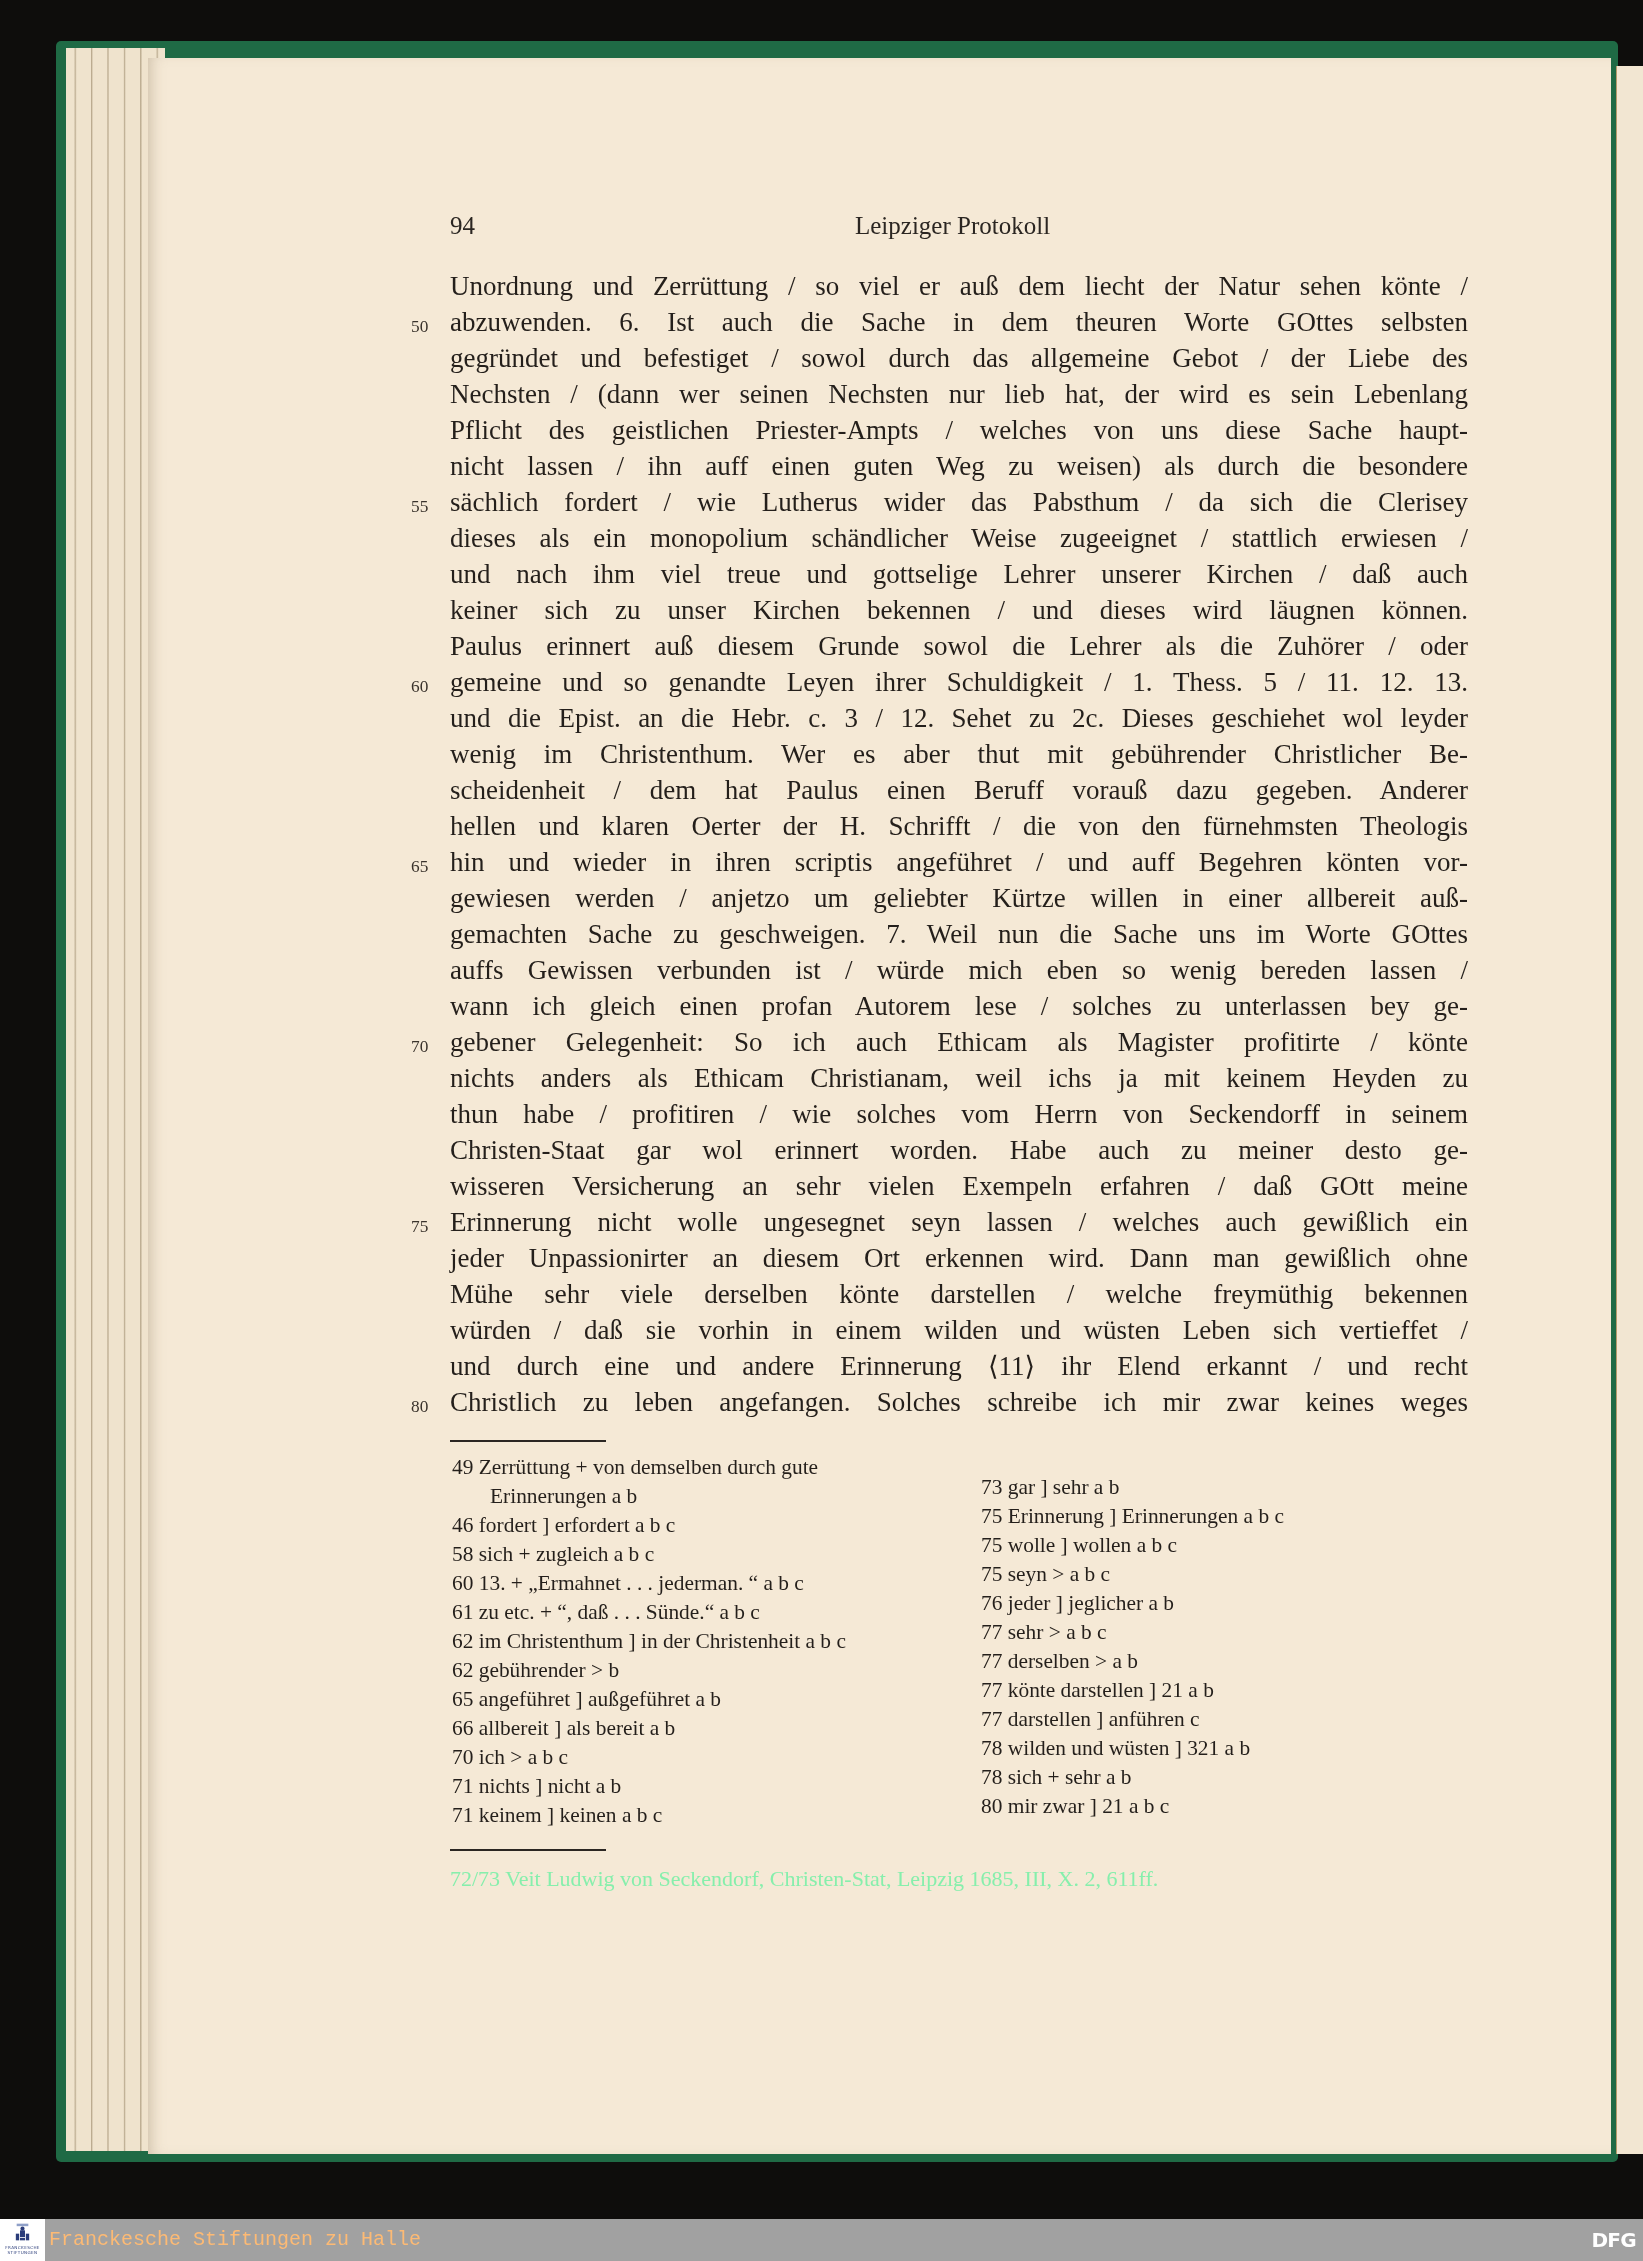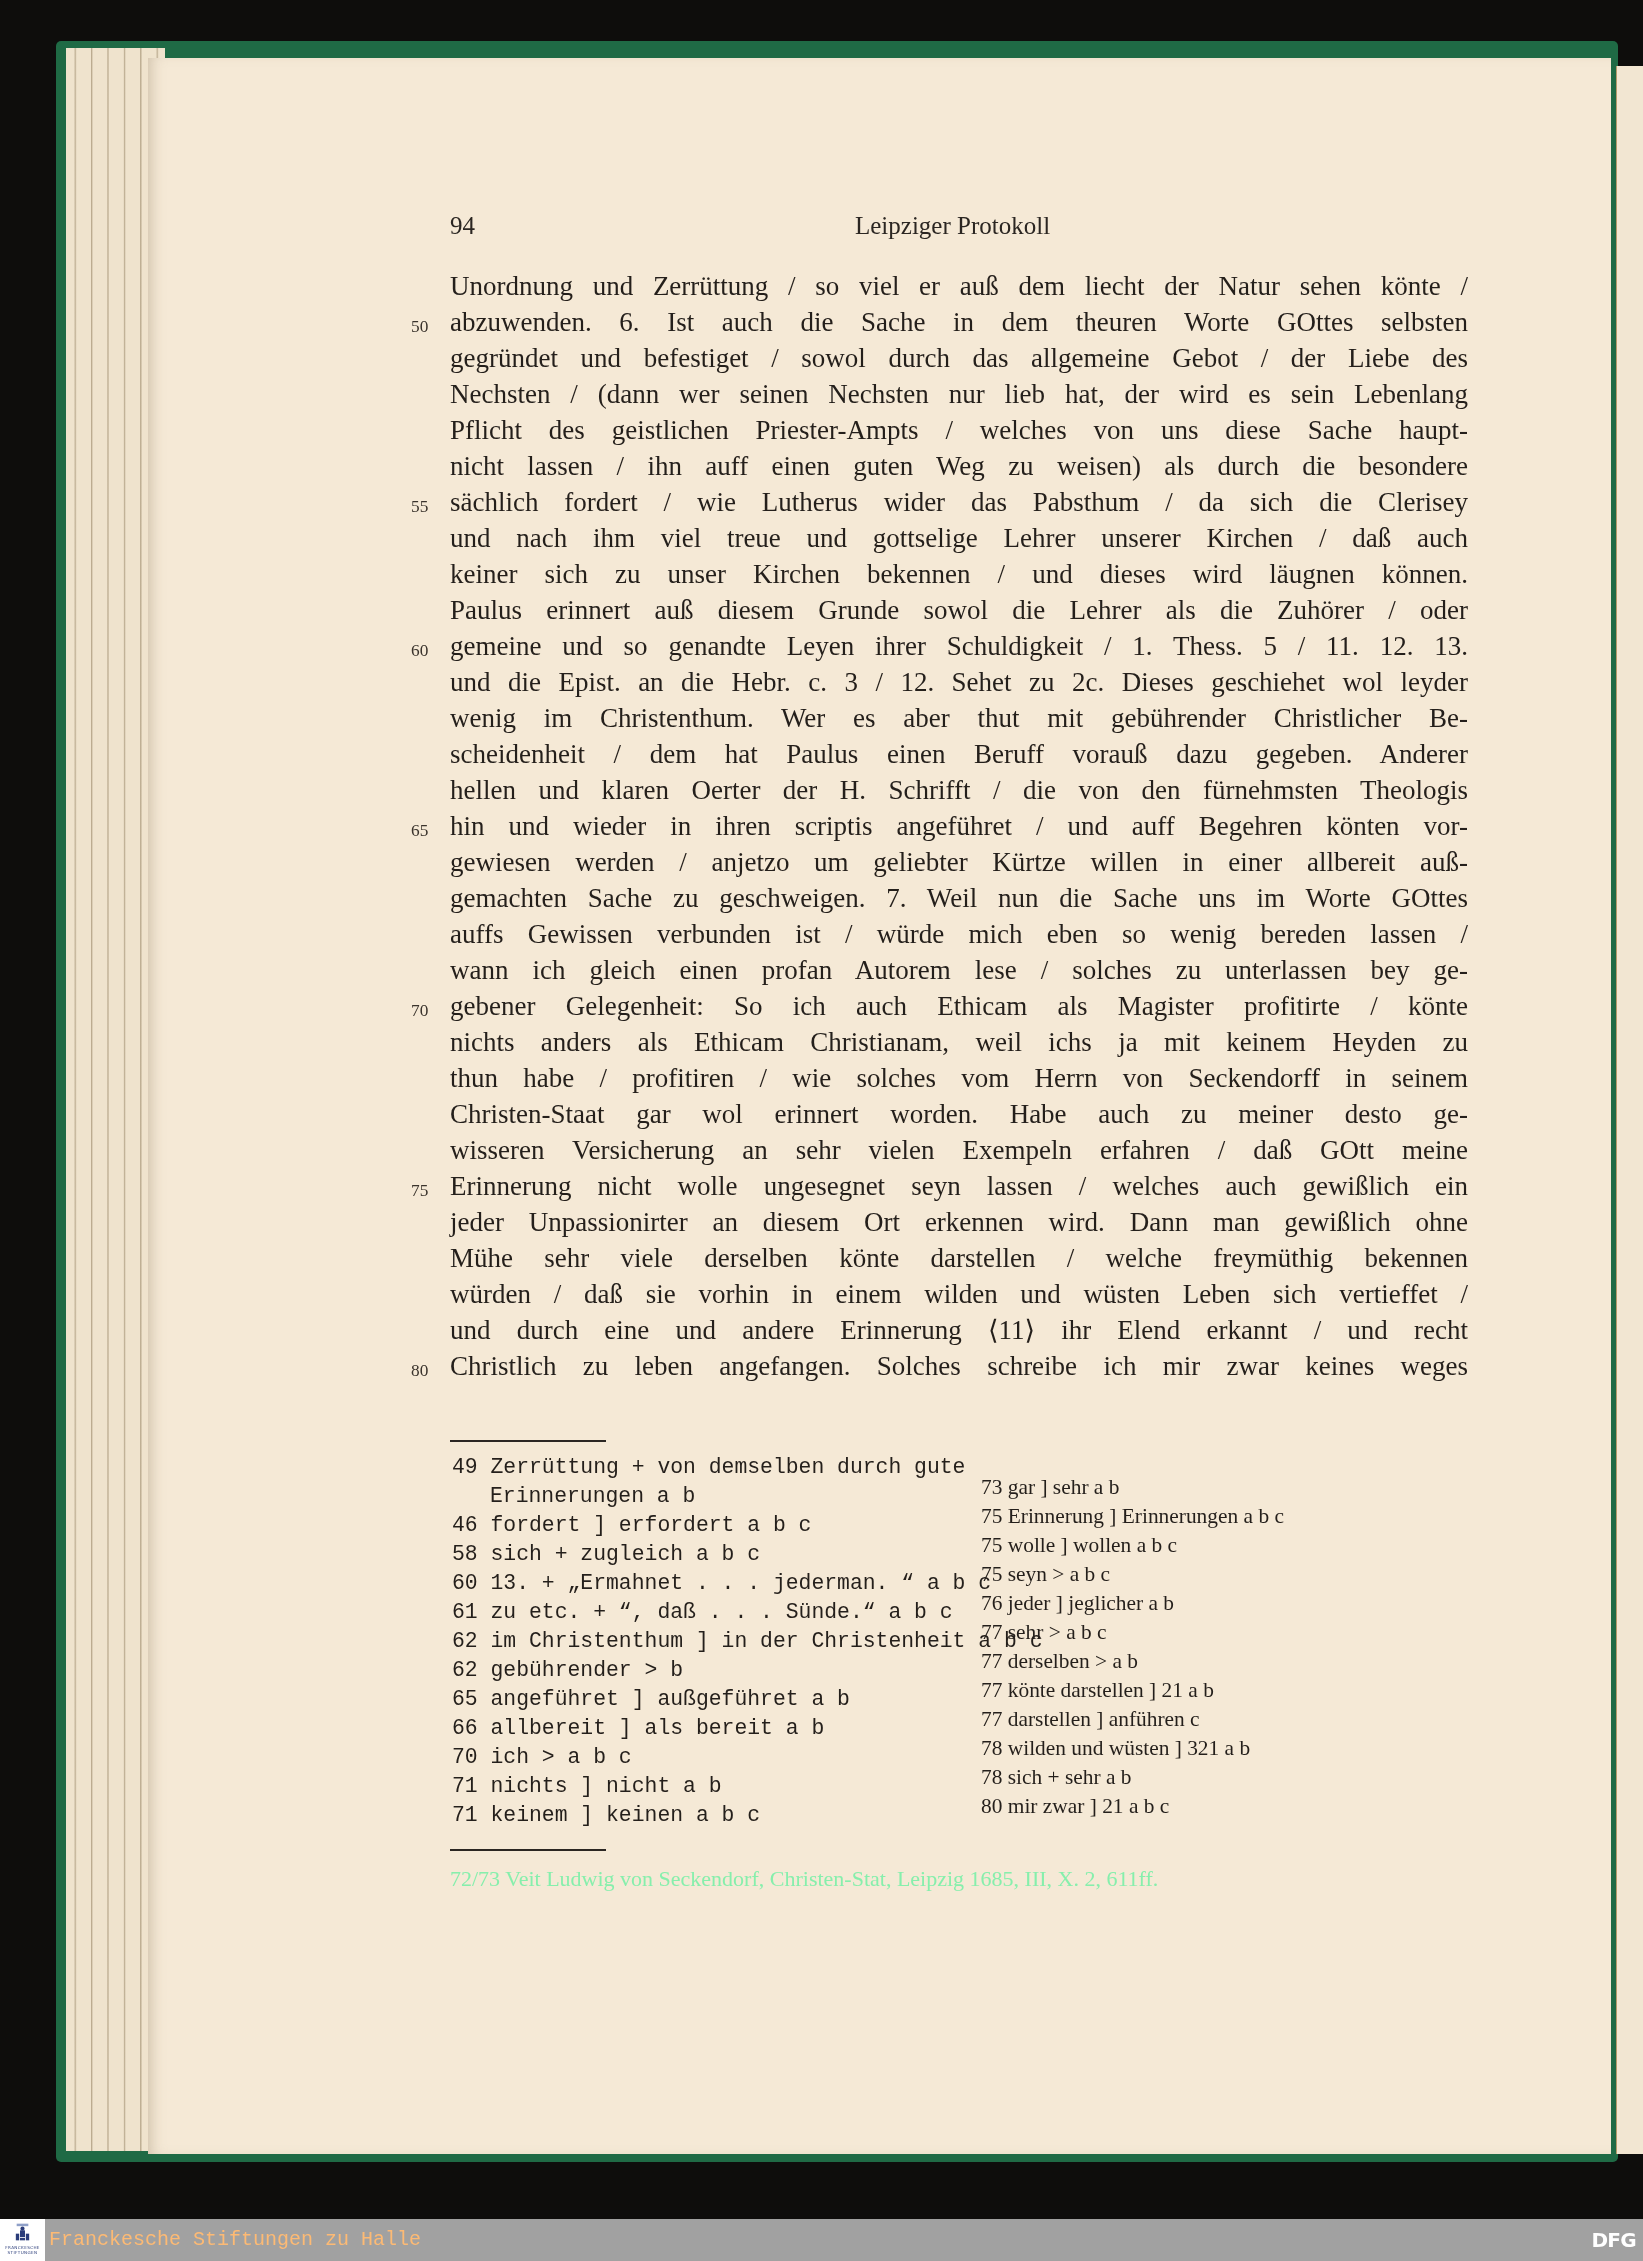--- a/index.html
+++ b/index.html
@@ -43,21 +43,21 @@
   .line.last { text-align-last: justify; }
   .it { }
 
   .rule { position: absolute; height: 1.6px; background: #2b2622; }
   .rule-1 { left: 450px; top: 1440px; width: 156px; }
   .rule-2 { left: 450px; top: 1849px; width: 156px; }
 
   .apparatus {
     position: absolute; top: 1453px; font-size: 21.4px; line-height: 29px; color: #241f1b;
   }
-  .apparatus-left { left: 452px; width: 518px; font-family: Liberation Mono, monospace; }
+  .apparatus-left { left: 452px; width: 518px; }
   .apparatus-right { left: 981px; width: 510px; margin-top: 20px; }
   .app-entry { display: block; white-space: nowrap; }
   .app-entry.cont { padding-left: 38px; }
 
   .footnote {
     position: absolute; left: 450px; top: 1866px; font-size: 22px; color: #86efac;
   }
 
   .bottom-bar {
     position: absolute; left: 0; top: 2219px; width: 1644px; height: 42px;
@@ -89,20 +89,21 @@
 <div class="running-head running-title">Leipziger Protokoll</div>
 
 <div class="body-text" id="body-text">
     <span class="line">Unordnung und Zerrüttung / so viel er auß dem liecht der Natur sehen könte /</span>
     <span class="line"><span class="line-number">50</span>abzuwenden. 6. Ist auch die Sache in dem theuren Worte GOttes selbsten</span>
     <span class="line">gegründet und befestiget / sowol durch das allgemeine Gebot / der <span class="it">Liebe des</span></span>
     <span class="line"><span class="it">Nechsten</span> / (dann wer seinen Nechsten nur lieb hat, der wird es sein Lebenlang</span>
     <span class="line">Pflicht des geistlichen Priester-Ampts / welches von uns diese Sache haupt-</span>
     <span class="line">nicht lassen / ihn auff einen guten Weg zu weisen) als durch die besondere</span>
     <span class="line"><span class="line-number">55</span>sächlich fordert / wie Lutherus wider das Pabsthum / da sich die Clerisey</span>
+    <span class="line">dieses als ein monopolium schändlicher Weise zugeeignet / stattlich erwiesen /</span>
     <span class="line">und nach ihm viel treue und gottselige Lehrer unserer Kirchen / daß auch</span>
     <span class="line">keiner sich zu unser Kirchen bekennen / und dieses wird läugnen können.</span>
     <span class="line">Paulus erinnert auß diesem Grunde sowol die Lehrer als die Zuhörer / oder</span>
     <span class="line"><span class="line-number">60</span>gemeine und so genandte Leyen ihrer Schuldigkeit / 1. Thess. 5 / 11. 12. 13.</span>
     <span class="line">und die Epist. an die Hebr. c. 3 / 12. Sehet zu 2c. Dieses geschiehet wol leyder</span>
     <span class="line">wenig im Christenthum. Wer es aber thut mit gebührender Christlicher Be-</span>
     <span class="line">scheidenheit / dem hat Paulus einen Beruff vorauß dazu gegeben. Anderer</span>
     <span class="line">hellen und klaren Oerter der H. Schrifft / die von den fürnehmsten Theologis</span>
     <span class="line"><span class="line-number">65</span>hin und wieder in ihren scriptis angeführet / und auff Begehren könten vor-</span>
     <span class="line">gewiesen werden / anjetzo um geliebter Kürtze willen in einer allbereit auß-</span>

